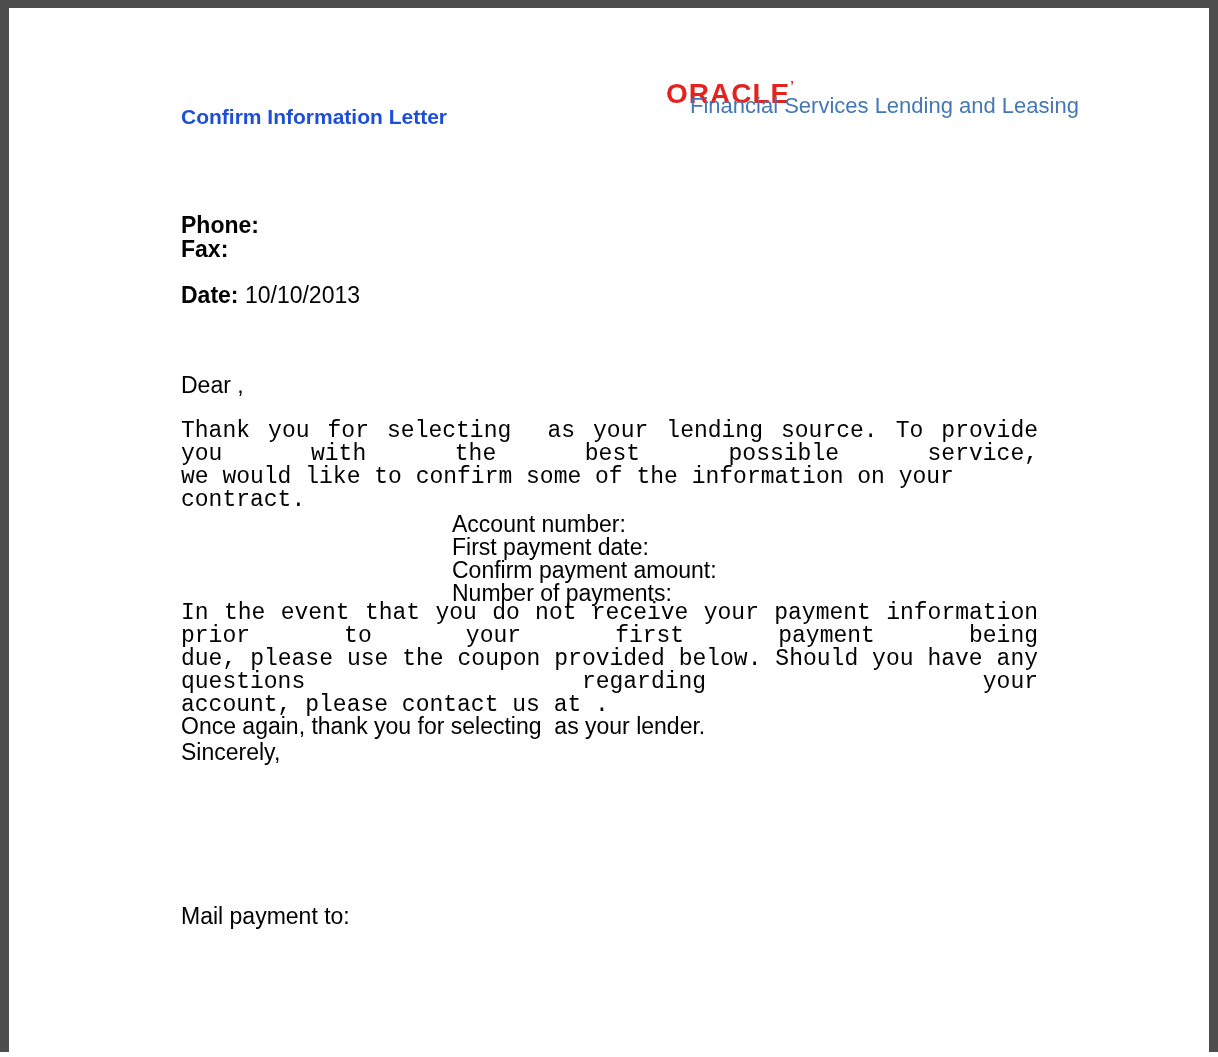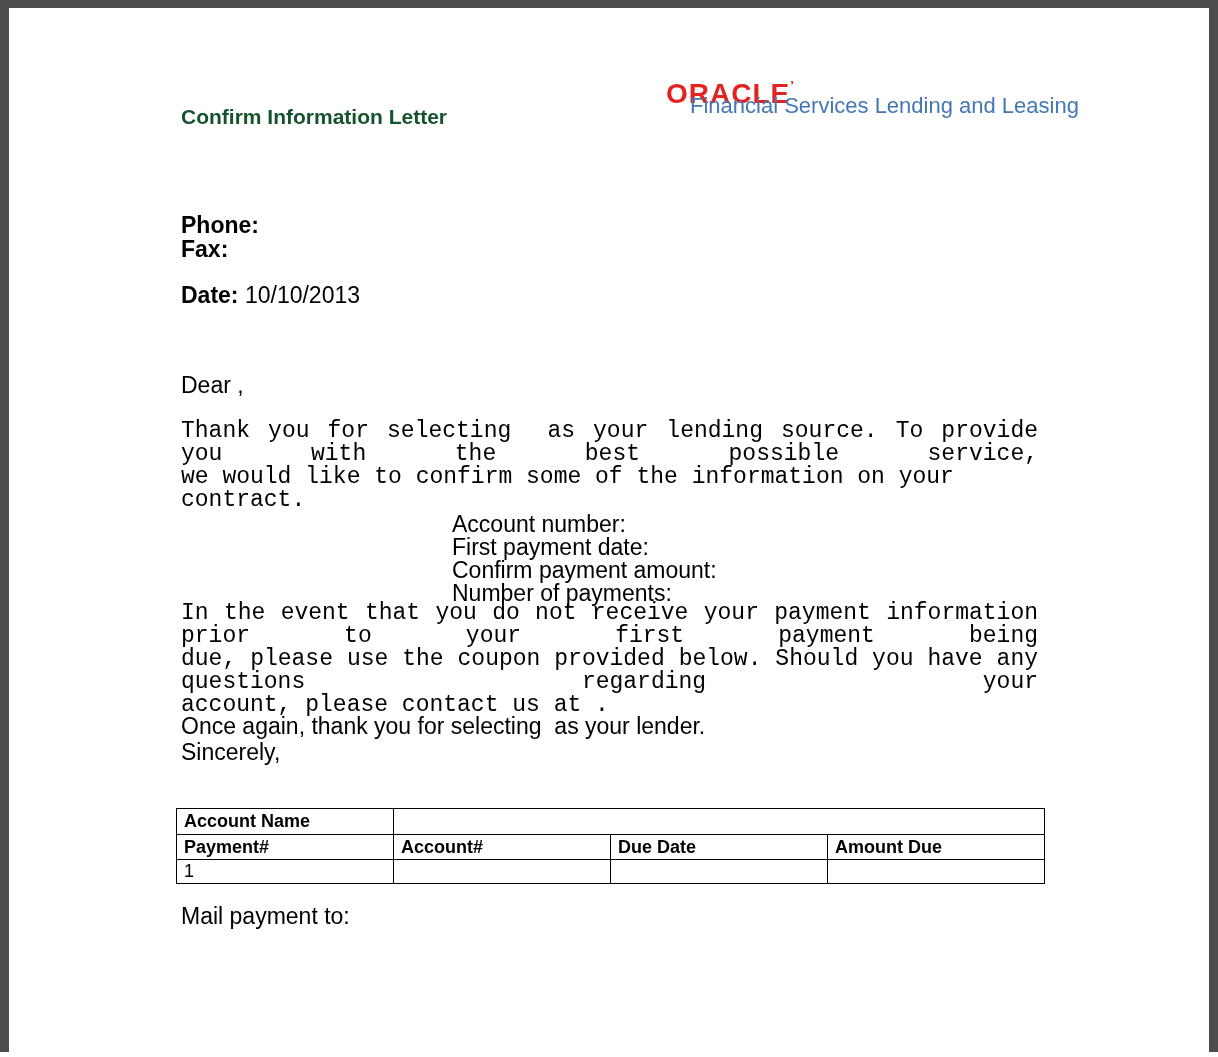--- a/index.html
+++ b/index.html
@@ -18,21 +18,21 @@
   
   .frame-left  { position: absolute; left: 0; top: 0; width: 9px; height: 1052px; background: #4d4d4d; }
   .frame-top   { position: absolute; left: 0; top: 0; width: 1218px; height: 8px; background: #4d4d4d; }
   .frame-right { position: absolute; right: 0; top: 0; width: 9px; height: 1052px; background: #4d4d4d; }
 
   .abs { position: absolute; }
 
   .letter-title {
     left: 181px; top: 103px;
     font-size: 21px; font-weight: bold;
-    color: #14532d;
+    color: #1d4ed8;
     line-height: 27px;
   }
   .oracle-word {
     left: 666px; top: 71px;
     font-size: 28px; font-weight: bold;
     color: #e2231f;
     letter-spacing: 1px;
     line-height: 29px;
   }
   .oracle-mark {
@@ -122,42 +122,16 @@
 
   <div class="abs body-text para para2">
     <div class="jline">In the event that you do not receive your payment information prior to your first payment being</div>
     <div class="jline">due, please use the coupon provided below. Should you have any questions regarding your</div>
     <div class="jlast">account, please contact us at .</div>
   </div>
 
   <div class="abs body-text closing-line">Once again, thank you for selecting  as your lender.</div>
   <div class="abs body-text signoff-line">Sincerely,</div>
 
-  <table class="coupon">
-    <colgroup>
-      <col style="width:25%">
-        <col style="width:25%">
-        <col style="width:25%">
-        <col style="width:25%">
-    </colgroup>
-    <tbody>
-        <tr class="r1">
-      <td class="bold">Account Name</td>
-      <td colspan="3"></td>
-    </tr>
-    <tr class="r2">
-      <td class="bold">Payment#</td>
-      <td class="bold">Account#</td>
-      <td class="bold">Due Date</td>
-      <td class="bold">Amount Due</td>
-    </tr>
-    <tr class="r3">
-      <td>1</td>
-      <td></td>
-      <td></td>
-      <td></td>
-    </tr>
-  </tbody>
-    </table>
 
   <div class="abs body-text mailto-line">Mail payment to:</div>
 
 </div>
 
 </body></html>

